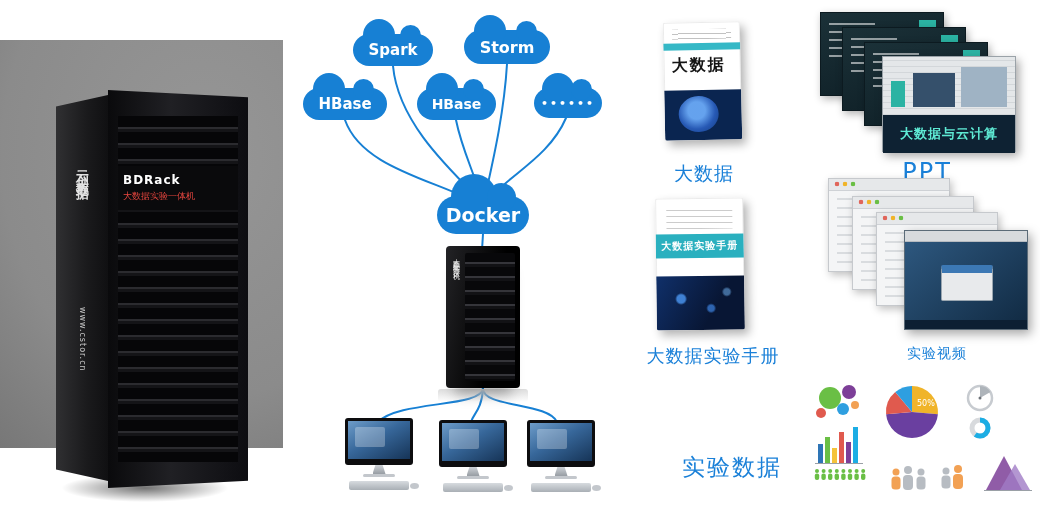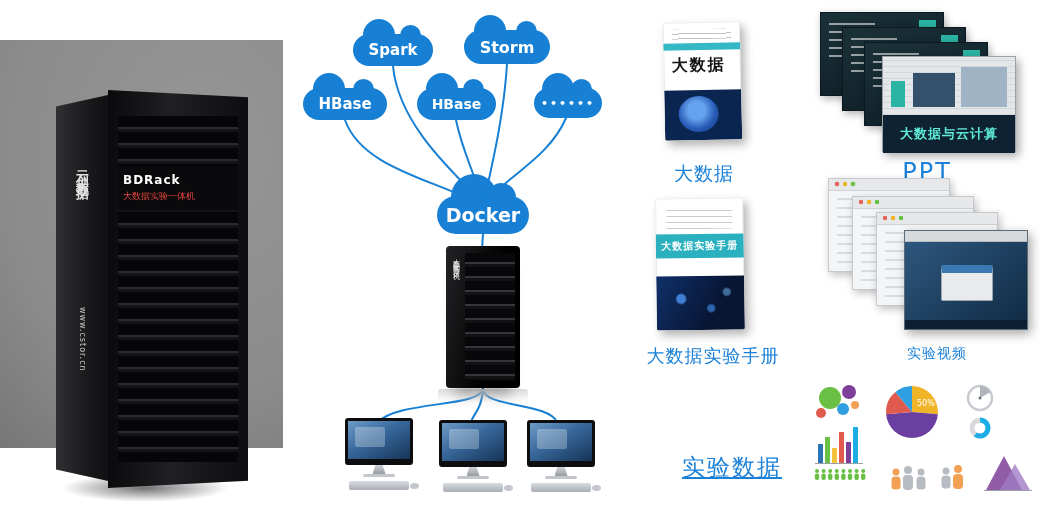--- a/index.html
+++ b/index.html
@@ -159,21 +159,21 @@
 
   
   .charts { position:absolute; left:808px; top:382px; width:228px; height:125px; }
 
   
   .caption { position:absolute; color:#1a80d8; text-align:center; letter-spacing:1px; }
   .cap-bigdata { left:662px; top:161px; width:84px;  font-size:19px; }
   .cap-ppt     { left:884px; top:158px; width:86px;  font-size:24px; letter-spacing:2px; }
   .cap-manual  { left:646px; top:344px; width:134px; font-size:18px; }
   .cap-videos  { left:898px; top:345px; width:78px;  font-size:14px; }
-  .cap-expdata { left:666px; top:452px; width:132px; font-size:23px; letter-spacing:2px;text-decoration:underline; }
+  .cap-expdata { left:666px; top:452px; width:132px; font-size:23px; letter-spacing:2px; }
 </style>
 </head>
 <body>
 
 <div class="stage">
 
   <div class="left-panel">
     <div class="rack-shadow"></div>
     <div class="rack3d">
       <div class="rack-side">

